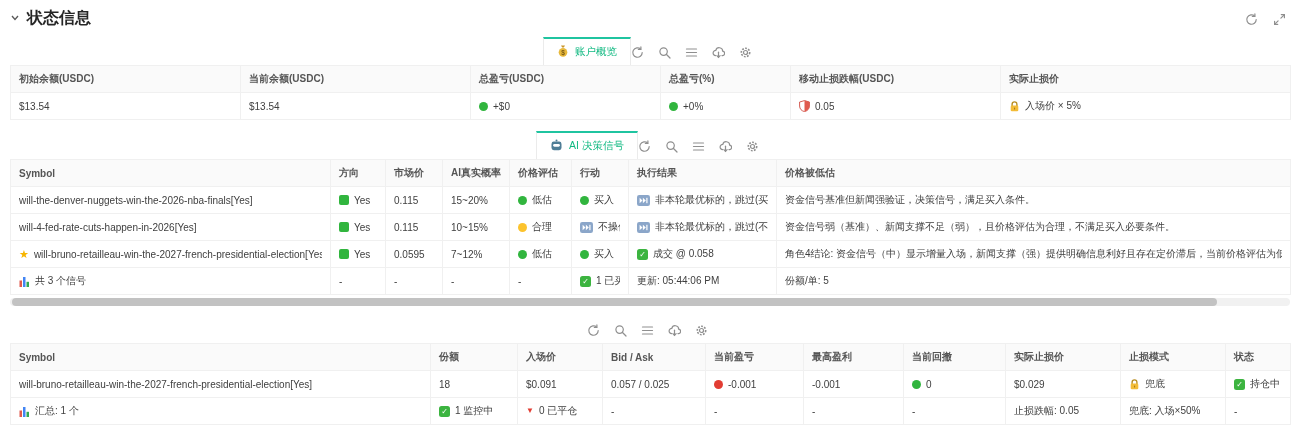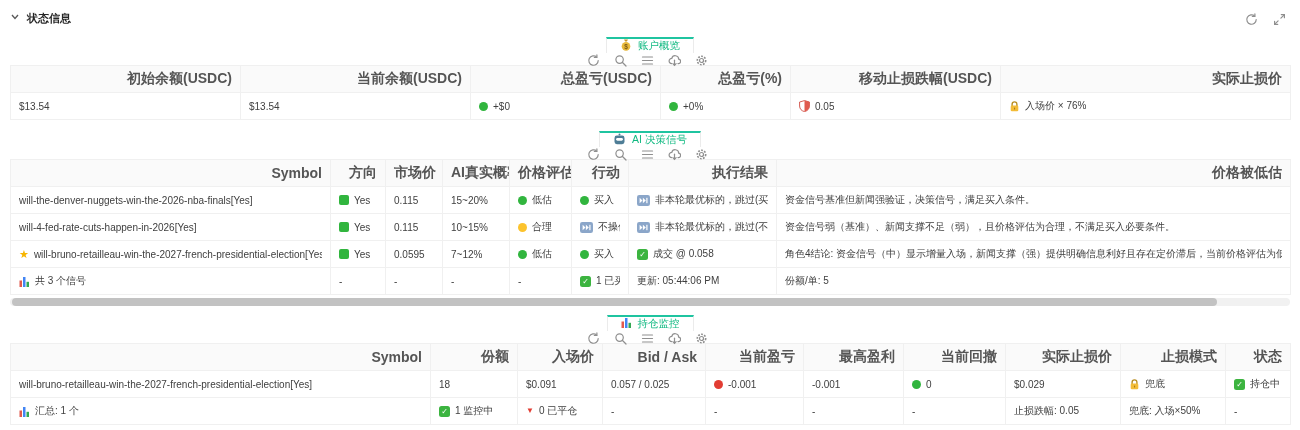--- a/index.html
+++ b/index.html
@@ -1,39 +1,39 @@
 <!DOCTYPE html>
 <html><head>
 <meta charset="utf-8">
 <style>
   * { box-sizing: border-box; margin: 0; padding: 0; }
   html,body { width:1300px; height:430px; background:#fff; overflow:hidden;
     font-family:"Liberation Sans","DejaVu Sans",sans-serif; }
   .page { padding:6px 10px 0 10px; width:1300px; }
 
   .page-header { display:flex; justify-content:space-between; align-items:center; height:24px; }
-  .page-title { display:flex; align-items:center; gap:7px; font-size:11px; font-weight:bold; color:#262626; }
+  .page-title { display:flex; align-items:center; gap:7px; font-size:16px; font-weight:bold; color:#262626; }
   .top-icons { display:flex; gap:15px; padding-right:4px; }
 
   .panel { position:relative; }
   .panel.p1 { margin-top:7px; }
   .panel.p2 { margin-top:11px; }
   .panel.p3 { margin-top:9px; }
 
-  .tabbar { display:flex; justify-content:center; align-items:center; height:28px;flex-direction:column; }
+  .tabbar { display:flex; justify-content:center; align-items:center; height:28px; }
   .tab { height:28px; display:inline-flex; align-items:center; gap:6px; padding:0 13px;
     background:#fff; border:1px solid #ebebeb; border-bottom:none; border-top:2px solid #1fc4a0;
     color:#10b981; font-size:10.5px; cursor:pointer; white-space:nowrap; }
   .ptoolbar { display:flex; gap:14px; align-items:center; padding-right:5px; }
   .tool { width:13px; height:13px; display:inline-block; cursor:pointer; }
 
   table { width:1280px; table-layout:fixed; border-collapse:collapse; font-size:10px; color:#404040; }
   th, td { border:1px solid #f0f0f0; height:27px; padding:0 8px; text-align:left;
     white-space:nowrap; overflow:hidden; }
-  th { background:#fafafa; color:#555; font-weight:bold; font-size:14px;text-align:right; }
+  th { background:#fafafa; color:#555; font-weight:bold; font-size:10px; }
   .cw { display:flex; align-items:center; gap:5px; overflow:hidden; }
   .cw .t { overflow:hidden; white-space:nowrap; }
 
   .ic { display:inline-block; flex:none; }
   .dot { width:9px; height:9px; border-radius:50%; }
   .bg-g { background:#31b53e; } .bg-r { background:#e23d33; } .bg-y { background:#fcc32d; }
   .sq { width:10px; height:10px; border-radius:2px; }
   .chk { width:11px; height:11px; border-radius:2.5px; background:#3cb440; color:#fff;
     font-size:8px; line-height:11px; text-align:center; font-weight:bold; }
   .star { color:#f7b500; font-size:11px; line-height:11px; }
@@ -165,21 +165,21 @@
               </td>
               <td>
                 <span class="cw">
                   <span style="display: inline-flex;">
                     <svg class="ic" width="11" height="11" viewBox="0 0 11 11">
                       <path d="M3.1 5V3.3a2.4 2.4 0 0 1 4.8 0V5" fill="none" stroke="#b98e23" stroke-width="1.4"></path>
                       <rect x="1.7" y="4.6" width="7.6" height="5.7" rx="1.2" fill="#f3bc38"></rect>
                       <rect x="5" y="6.4" width="1.1" height="2" rx="0.5" fill="#a87c1c"></rect>
                     </svg>
                   </span>
-                  <span class="t">入场价 × 76%</span>
+                  <span class="t">入场价 × 5%</span>
                 </span>
               </td>
             </tr>
           </tbody>
         </table>
       </div>
   </section>
 
   <section class="panel p2">
     <div class="tabbar">
@@ -476,28 +476,20 @@
           </tbody>
         </table>
         <div class="scroll-track">
           <div class="scroll-thumb"></div>
         </div>
       </div>
   </section>
 
   <section class="panel p3">
     <div class="tabbar">
-      <div class="tab">
-        <span class="tab-ic"><svg class="ic" width="11" height="11" viewBox="0 0 11 11">
-              <rect x="0.5" y="4.5" width="2.5" height="6.5" fill="#e25a4e"></rect>
-              <rect x="4" y="1" width="2.5" height="10" fill="#4285f4"></rect>
-              <rect x="7.5" y="5.8" width="2.5" height="5.2" fill="#34a853"></rect>
-            </svg></span>
-        <span class="tab-label">持仓监控</span>
-      </div>
       <div class="ptoolbar">
           <span class="tool"><svg width="13" height="13" viewBox="0 0 13 13">
               <path d="M11.2 6.5A4.7 4.7 0 1 1 9.7 3.1" stroke="#8f8f8f" stroke-width="1.2" fill="none" stroke-linecap="round"></path>
               <polyline points="9.9,0.9 9.9,3.5 7.3,3.5" stroke="#8f8f8f" stroke-width="1.2" fill="none" stroke-linecap="round"></polyline>
             </svg></span>
           <span class="tool"><svg width="13" height="13" viewBox="0 0 13 13">
               <circle cx="5.6" cy="5.6" r="3.7" stroke="#8f8f8f" stroke-width="1.2" fill="none" stroke-linecap="round"></circle>
               <line x1="8.5" y1="8.5" x2="12" y2="12" stroke="#8f8f8f" stroke-width="1.2" fill="none" stroke-linecap="round"></line>
             </svg></span>
           <span class="tool"><svg width="13" height="13" viewBox="0 0 13 13">

